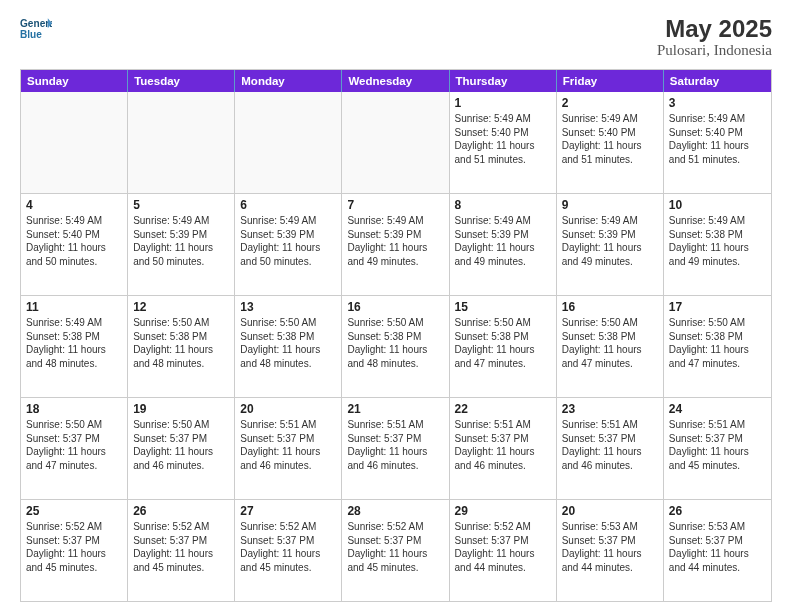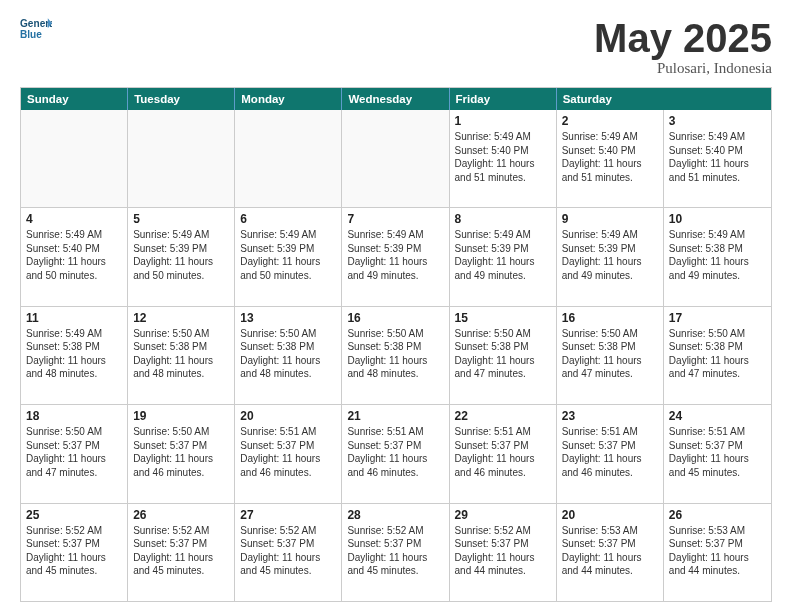--- a/index.html
+++ b/index.html
@@ -29,40 +29,40 @@
       gap: 4px;
     }
     .logo-icon {
       width: 32px;
       height: 28px;
     }
     .title-block {
       text-align: right;
     }
     .month-title {
-      font-size: 40px;
+      font-size: 24px;
       font-weight: bold;
       color: #333;
       line-height: 1.1;
     }
     .subtitle {
       font-size: 15px;
       color: #555;
       font-family: Liberation Serif, serif;
     }
     .calendar {
       flex: 1;
       display: flex;
       flex-direction: column;
       border: 1px solid #ccc;
     }
     .cal-header {
       display: grid;
       grid-template-columns: repeat(7, 1fr);
-      background: #0f766e;
+      background: #6d28d9;
     }
     .cal-header-cell {
       color: #fff;
       font-size: 11.5px;
       font-weight: bold;
       padding: 5px 6px;
       border-right: 1px solid #5d9cca;
       text-align: left;
     }
     .cal-header-cell:last-child { border-right: none; }
@@ -119,20 +119,21 @@
       <div class="subtitle">Pulosari, Indonesia</div>
     </div>
   </div>
 
   <div class="calendar">
     <div class="cal-header">
       <div class="cal-header-cell">Sunday</div>
       <div class="cal-header-cell">Tuesday</div>
       <div class="cal-header-cell">Monday</div>
       <div class="cal-header-cell">Wednesday</div>
+      <div class="cal-header-cell">Thursday</div>
       <div class="cal-header-cell">Friday</div>
       <div class="cal-header-cell">Saturday</div>
     </div>
     <div class="cal-body" id="cal-body">
     <div class="cal-row">
           <div class="cal-cell empty"></div>
           <div class="cal-cell empty"></div>
           <div class="cal-cell empty"></div>
           <div class="cal-cell empty"></div>
           <div class="cal-cell">

